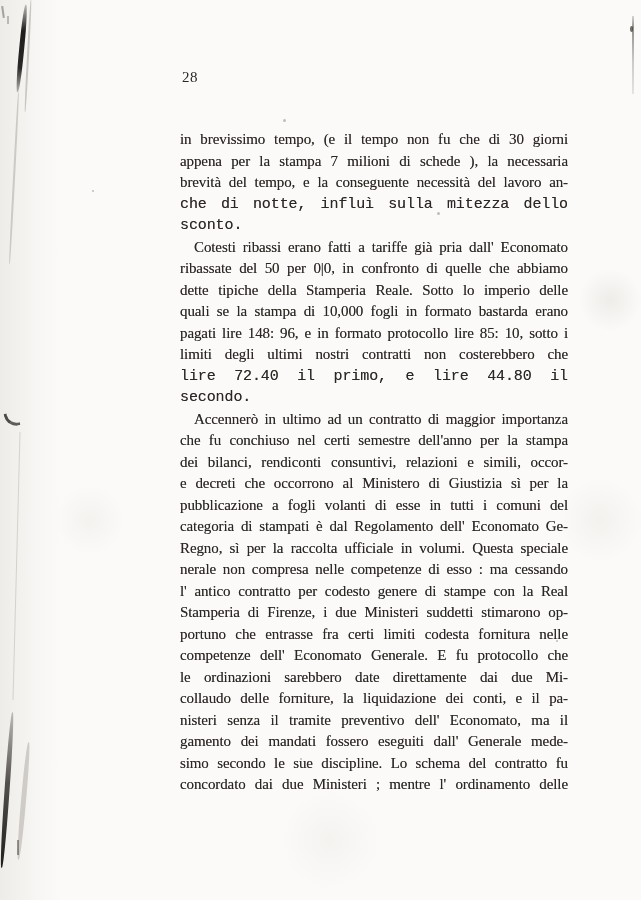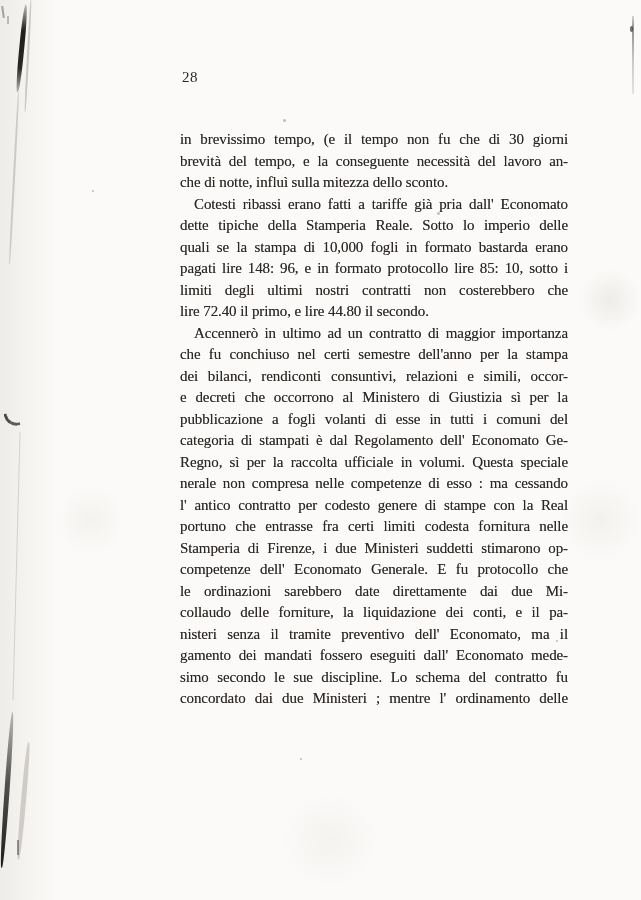--- a/index.html
+++ b/index.html
@@ -34,21 +34,21 @@
     font-size: 15px;
     line-height: 21.5px;
     letter-spacing: -0.1px;
     text-shadow: 0 0 0.5px rgba(43,39,36,.55);
     margin-top: 44px;
   }
   .text-block .line {
     text-align: justify;
     text-align-last: justify;
   }
-  .text-block .line.end { text-align-last: left; }
+  .text-block .line.end { text-align-last: left; font-family: Liberation Mono, monospace; }
   .text-block .line.indent { text-indent: 14px; }
 
   
   .artifact { position: absolute; pointer-events: none; }
   .streak-top {
     left: 15px; top: 4px; width: 5px; height: 88px;
     background: linear-gradient(to bottom,
       rgba(25,22,20,.25), rgba(14,12,11,.92) 30%,
       rgba(14,12,11,.88) 72%, rgba(45,42,38,.30));
     border-radius: 45%;
@@ -131,39 +131,41 @@
 <div class="artifact speck speck-1"></div>
 <div class="artifact speck speck-2"></div>
 <div class="artifact speck speck-3"></div>
 <div class="artifact speck speck-4"></div>
 <div class="artifact speck speck-5"></div>
 
 <div class="page-number">28</div>
 
 <div class="text-block">
     <div class="line">in brevissimo tempo, (e il tempo non fu che di 30 giorni</div>
+    <div class="line">appena per la stampa 7 milioni di schede ), la necessaria</div>
     <div class="line">brevità del tempo, e la conseguente necessità del lavoro an-</div>
     <div class="line end">che di notte, influì sulla mitezza dello sconto.</div>
     <div class="line indent">Cotesti ribassi erano fatti a tariffe già pria dall' Economato</div>
+    <div class="line">ribassate del 50 per 0|0, in confronto di quelle che abbiamo</div>
     <div class="line">dette tipiche della Stamperia Reale. Sotto lo imperio delle</div>
     <div class="line">quali se la stampa di 10,000 fogli in formato bastarda erano</div>
     <div class="line">pagati lire 148: 96, e in formato protocollo lire 85: 10, sotto i</div>
     <div class="line">limiti degli ultimi nostri contratti non costerebbero che</div>
     <div class="line end">lire 72.40 il primo, e lire 44.80 il secondo.</div>
     <div class="line indent">Accennerò in ultimo ad un contratto di maggior importanza</div>
     <div class="line">che fu conchiuso nel certi semestre dell'anno per la stampa</div>
     <div class="line">dei bilanci, rendiconti consuntivi, relazioni e simili, occor-</div>
     <div class="line">e decreti che occorrono al Ministero di Giustizia sì per la</div>
     <div class="line">pubblicazione a fogli volanti di esse in tutti i comuni del</div>
     <div class="line">categoria di stampati è dal Regolamento dell' Economato Ge-</div>
     <div class="line">Regno, sì per la raccolta ufficiale in volumi. Questa speciale</div>
     <div class="line">nerale non compresa nelle competenze di esso : ma cessando</div>
     <div class="line">l' antico contratto per codesto genere di stampe con la Real</div>
+    <div class="line">Stamperia di Firenze, i due Ministeri suddetti stimarono op-</div>
     <div class="line">portuno che entrasse fra certi limiti codesta fornitura nelle</div>
-    <div class="line">Stamperia di Firenze, i due Ministeri suddetti stimarono op-</div>
     <div class="line">competenze dell' Economato Generale. E fu protocollo che</div>
     <div class="line">le ordinazioni sarebbero date direttamente dai due Mi-</div>
     <div class="line">collaudo delle forniture, la liquidazione dei conti, e il pa-</div>
     <div class="line">nisteri senza il tramite preventivo dell' Economato, ma il</div>
-    <div class="line">gamento dei mandati fossero eseguiti dall' Economato mede-</div>
+    <div class="line">gamento dei mandati fossero eseguiti dall' Generale mede-</div>
     <div class="line">simo secondo le sue discipline. Lo schema del contratto fu</div>
     <div class="line">concordato dai due Ministeri ; mentre l' ordinamento delle</div>
   </div>
 
 </body></html>

